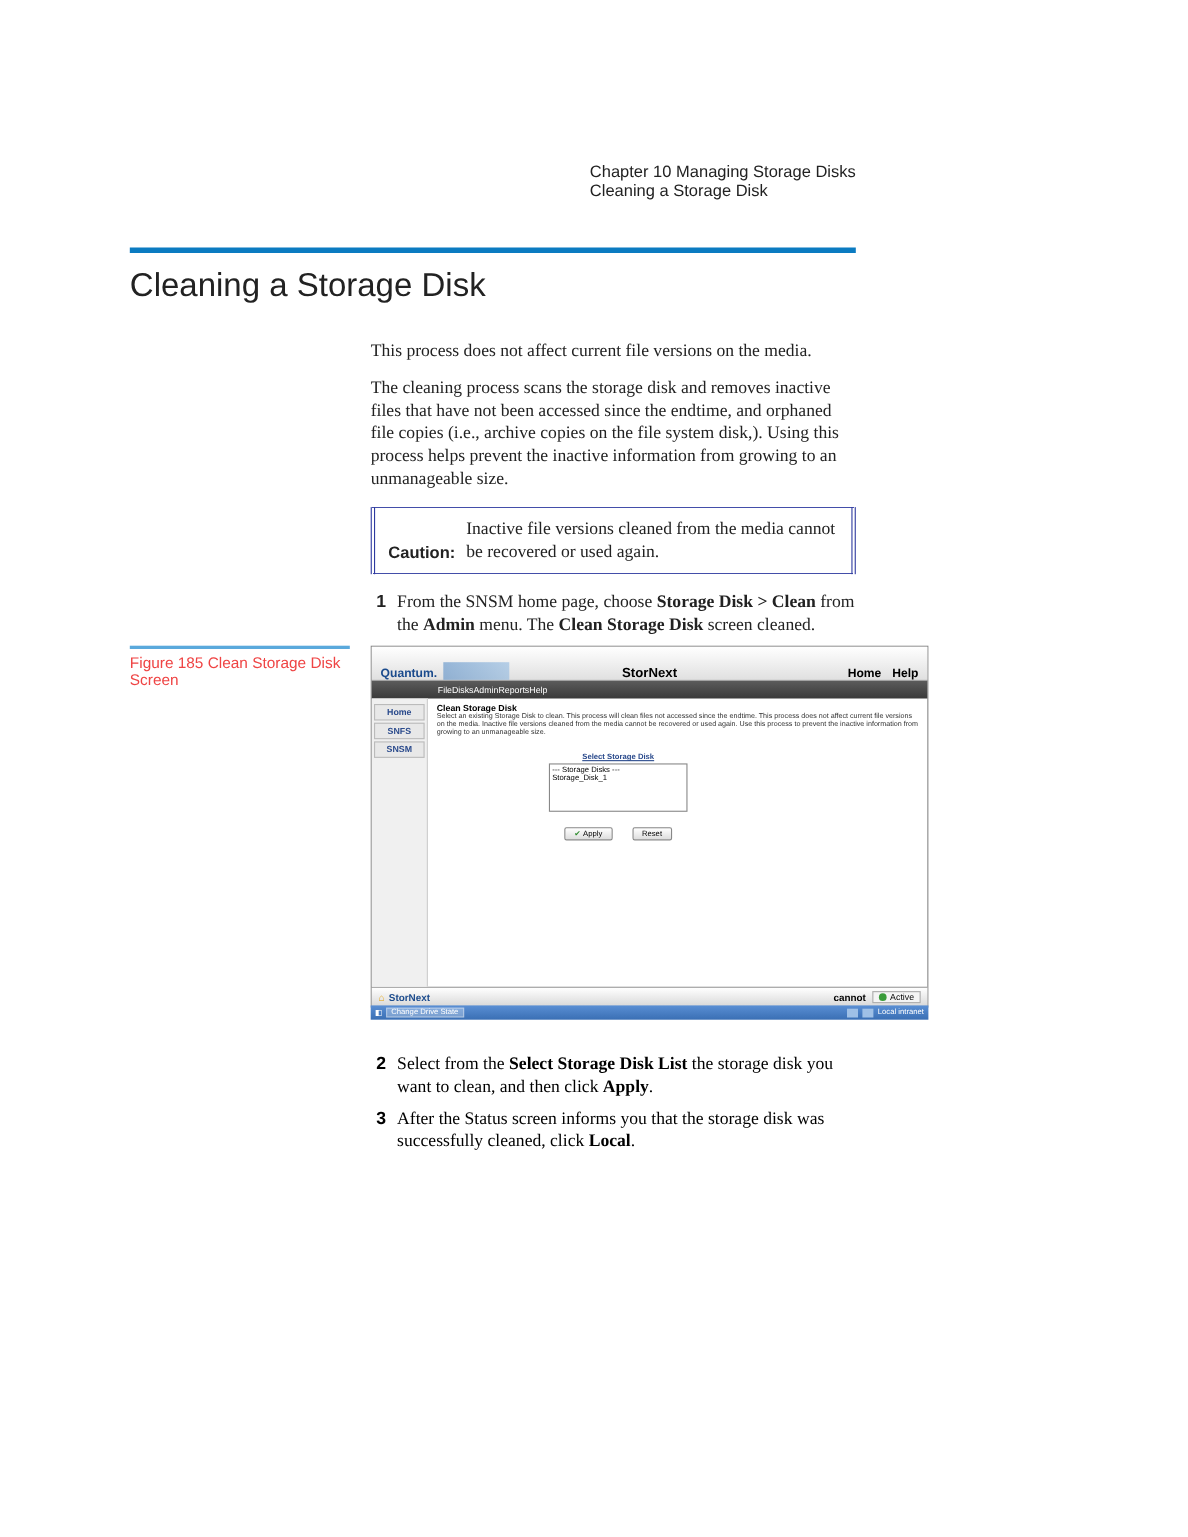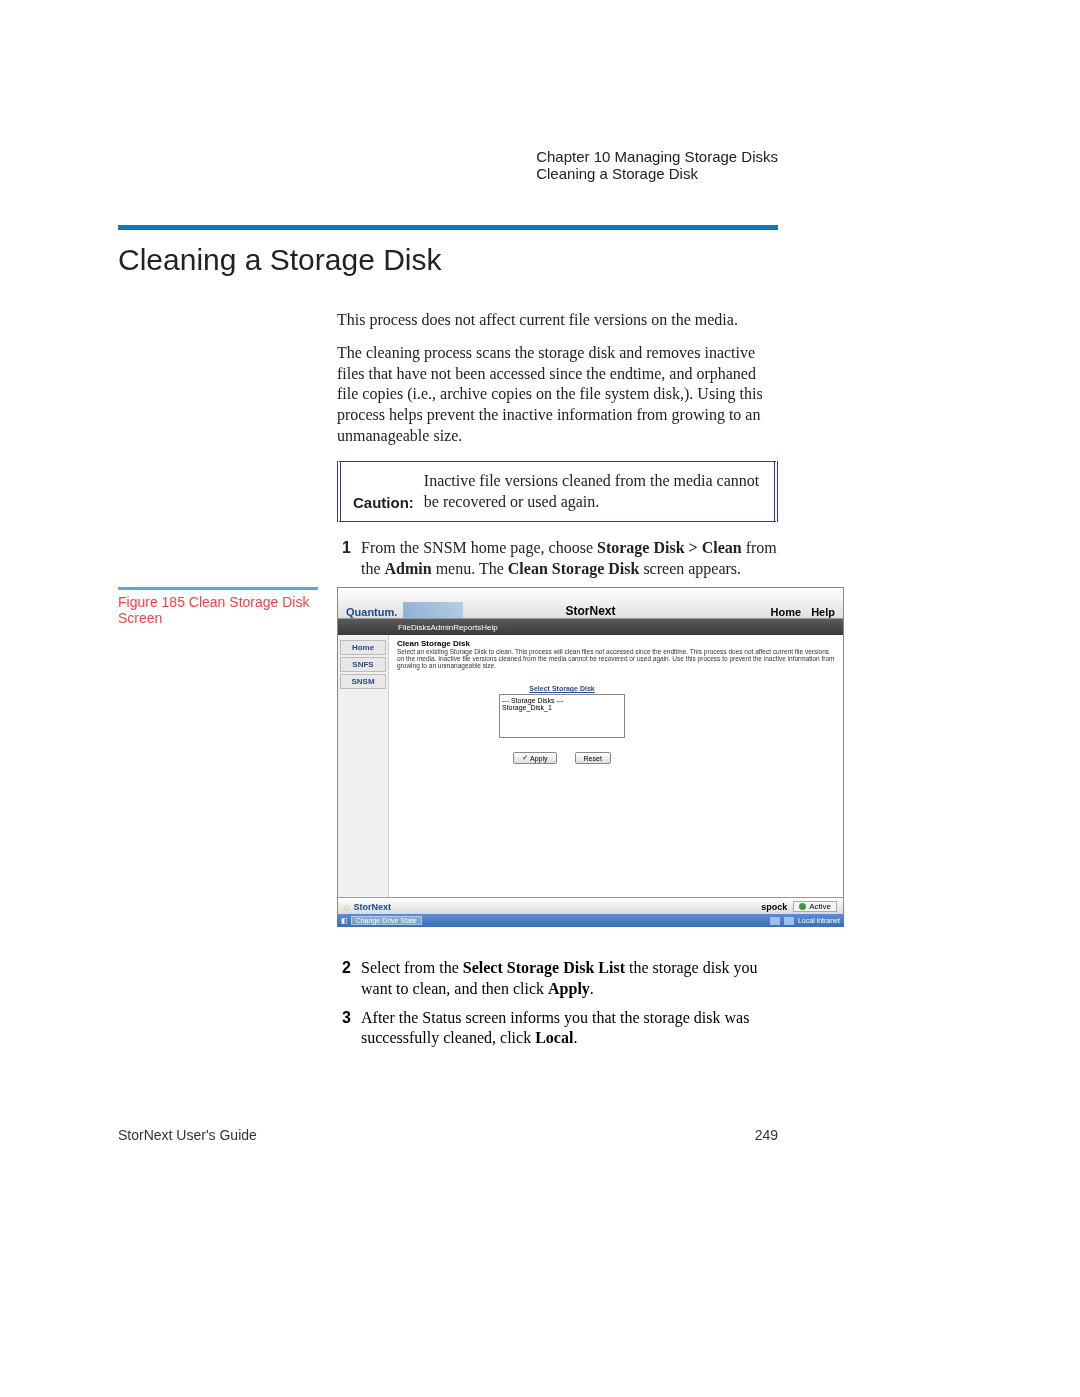--- a/index.html
+++ b/index.html
@@ -320,21 +320,21 @@
     <p>The cleaning process scans the storage disk and removes inactive files that have not been accessed since the endtime, and orphaned file copies (i.e., archive copies on the file system disk,). Using this process helps prevent the inactive information from growing to an unmanageable size.</p>
 
     <div class="caution">
       <div class="caution-label">Caution:</div>
       <div>Inactive file versions cleaned from the media cannot be recovered or used again.</div>
     </div>
 
     <div class="step">
       <div class="step-num">1</div>
       <div>
-        <span>From the SNSM home page, choose </span><b>Storage Disk &gt; Clean</b><span> from the </span><b>Admin</b><span> menu. The </span><b>Clean Storage Disk</b><span> screen appears.</span>
+        <span>From the SNSM home page, choose </span><b>Storage Disk &gt; Clean</b><span> from the </span><b>Admin</b><span> menu. The </span><b>Clean Storage Disk</b><span> screen cleaned.</span>
       </div>
     </div>
   </div>
 
   <div class="figure-caption">Figure 185  Clean Storage Disk Screen</div>
 
   <div class="screenshot">
     <div class="ss-header">
       <span class="ss-brand">Quantum.</span>
       <span class="ss-brandicons"></span>
@@ -375,21 +375,21 @@
             </div>
             <div class="ss-btn">Reset</div>
           </div>
         </div>
       </div>
     </div>
     <div class="ss-footer">
       <span style="color:#e6a000;margin-right:4px">⌂</span>
       <span class="ss-footer-brand">StorNext</span>
       <span class="ss-footer-right">
-        <span style="font-weight:bold">spock</span>
+        <span style="font-weight:bold">cannot</span>
         <span class="ss-status-pill">
           <span class="ss-status-dot" style="display:inline-block;vertical-align:middle;margin-right:3px"></span><span>Active</span>
         </span>
       </span>
     </div>
   </div>
   <div class="ss-taskbar">
     <span style="color:#fff;margin-right:3px">◧</span>
     <span class="task-left">Change Drive State</span>
     <span class="task-right">
@@ -407,18 +407,14 @@
       </div>
     </div>
     <div class="step">
       <div class="step-num">3</div>
       <div>
         <span>After the Status screen informs you that the storage disk was successfully cleaned, click </span><b>Local</b><span>.</span>
       </div>
     </div>
   </div>
 
-  <div class="footer">
-    <span>StorNext User's Guide</span>
-    <span>249</span>
-  </div>
 
 </div>
 
 </body></html>

